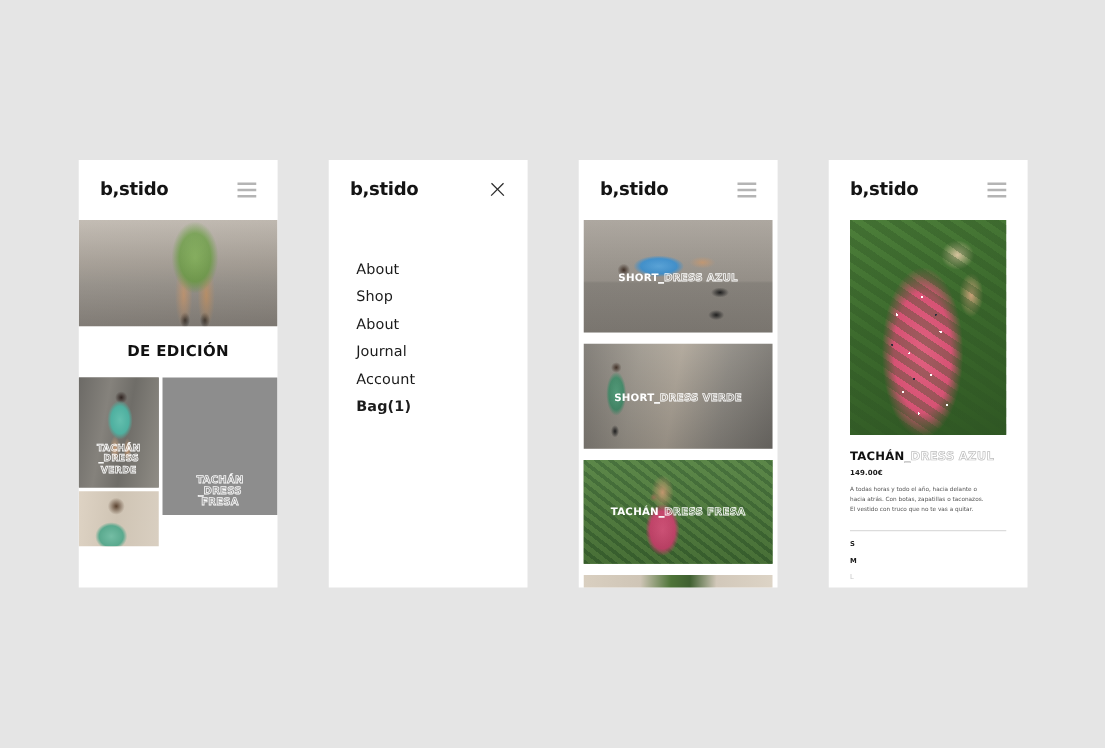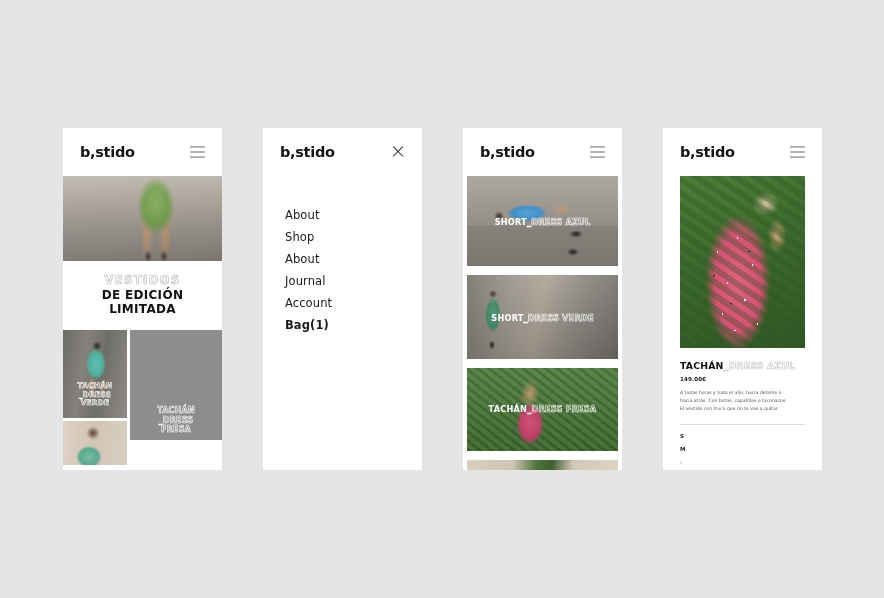--- a/index.html
+++ b/index.html
@@ -325,23 +325,21 @@
       <div class="hamburger">
         <i></i>
         <i></i>
         <i></i>
       </div>
     </div>
 
     <div class="photo hero1"></div>
 
     <div class="headline">
-      <span class="l1">VESTIDOS</span>
       <span class="l2">DE EDICIÓN</span>
-      <span class="l3">LIMITADA</span>
     </div>
 
     <div class="grid1">
       <div class="col-a">
         <div class="photo t-mint">
           <div class="ovl" style="bottom:10px;font-size:7.4px;letter-spacing:0.2px;">
             <span class="hollow">TACHÁN</span><br>
             <span class="hollow">_DRESS</span><br>
             <span class="hollow">VERDE</span>
           </div>

